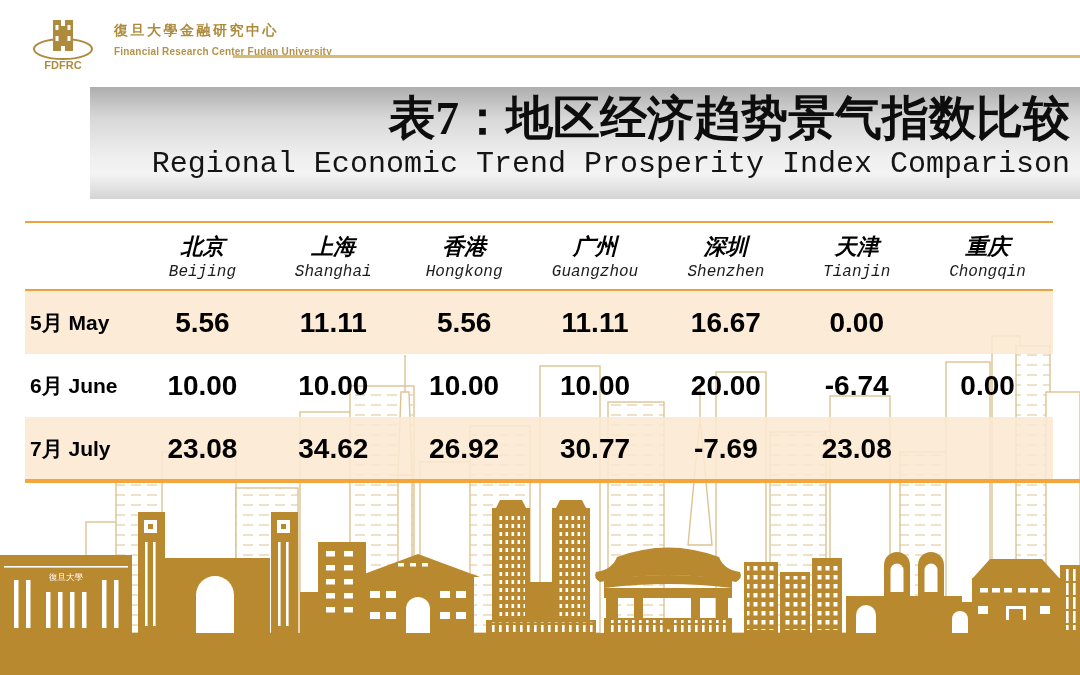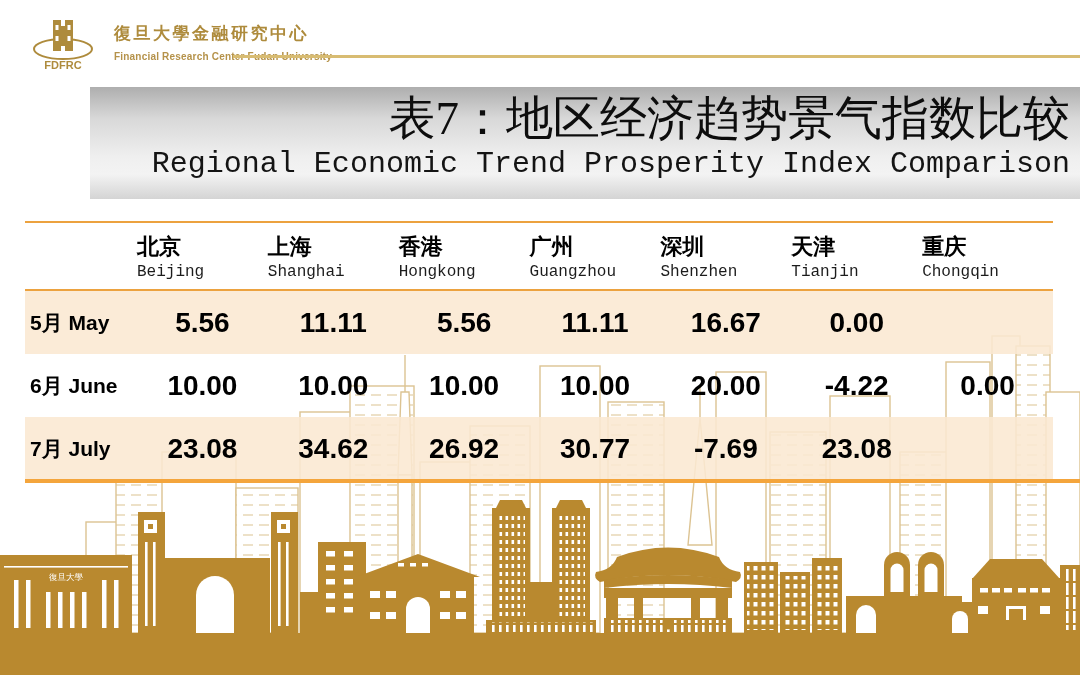--- a/index.html
+++ b/index.html
@@ -4,36 +4,36 @@
 <style>
   html,body{margin:0;padding:0;}
   body{
     width:1080px;height:675px;position:relative;overflow:hidden;background:#ffffff;
     font-family:"Liberation Sans",sans-serif;
   }
   
   .logo-row{position:absolute;top:16px;left:26px;display:flex;align-items:flex-start;z-index:3;}
   .logo-emblem{width:76px;height:56px;}
   .logo-text{margin-left:12px;padding-top:6px;}
-  .logo-cn{font-size:17px;letter-spacing:2.5px;color:#ae8b3c;font-weight:bold;}
+  .logo-cn{font-size:14px;letter-spacing:2.5px;color:#ae8b3c;font-weight:bold;}
   .logo-en{font-size:10px;color:#b5924a;font-weight:bold;margin-top:6px;letter-spacing:.2px;}
   .hdr-line{position:absolute;left:233px;right:0;top:55px;height:2.5px;background:#d8bc72;z-index:3;}
   
   .banner{
     position:absolute;left:90px;right:0;top:87px;height:112px;z-index:3;
     background:linear-gradient(180deg,#aeaeae 0%,#d8d8d8 28%,#efefef 62%,#f3f3f3 78%,#d4d4d4 100%);
     text-align:right;padding-right:10px;box-sizing:border-box;
   }
-  .banner-cn{font-family:"Liberation Serif","DejaVu Serif",serif;font-weight:normal;font-size:47px;color:#0d0d0d;line-height:1.1;margin-top:6px;}
+  .banner-cn{font-family:"Liberation Serif","DejaVu Serif",serif;font-weight:bold;font-size:47px;color:#0d0d0d;line-height:1.1;margin-top:6px;}
   .banner-en{font-family:"Liberation Mono","DejaVu Sans Mono",monospace;font-size:30px;color:#141414;line-height:1.15;margin-top:2px;}
   
   .ptable{position:absolute;left:25px;top:221px;width:1028px;z-index:2;}
   .tgrid{display:grid;grid-template-columns:112px repeat(7,1fr);}
   .thead{border-top:2px solid #eca23f;border-bottom:2px solid #eca23f;height:70px;box-sizing:border-box;align-items:center;}
-  .hcell{text-align:left;}
+  .hcell{text-align:center;font-style:italic;}
   .hcn{font-size:22px;font-weight:bold;color:#000;}
   .hen{font-family:"Liberation Mono","DejaVu Sans Mono",monospace;font-size:16px;color:#1c1c1c;margin-top:1px;}
   .trow{height:63px;align-items:center;}
   .trow.shaded{background:rgba(251,232,209,0.88);}
   .rlabel{font-size:21px;font-weight:bold;color:#000;text-align:left;padding-left:5px;white-space:nowrap;}
   .vcell{font-size:28px;font-weight:bold;color:#000;text-align:center;}
   .tbottom{position:absolute;left:25px;right:0;top:479px;height:3.5px;background:#f4a53c;z-index:2;}
   
   .skyline{position:absolute;left:0;bottom:0;width:1080px;height:345px;z-index:1;}
 </style>
@@ -114,21 +114,21 @@
     <div class="vcell">0.00</div>
   </div>
 
   <div class="tgrid trow">
     <div class="rlabel">6月 June</div>
     <div class="vcell">10.00</div>
     <div class="vcell">10.00</div>
     <div class="vcell">10.00</div>
     <div class="vcell">10.00</div>
     <div class="vcell">20.00</div>
-    <div class="vcell">-4.22</div>
+    <div class="vcell">-6.74</div>
     <div class="vcell">0.00</div>
   </div>
 
   <div class="tgrid trow shaded">
     <div class="rlabel">7月 July</div>
     <div class="vcell">23.08</div>
     <div class="vcell">34.62</div>
     <div class="vcell">26.92</div>
     <div class="vcell">30.77</div>
     <div class="vcell">-7.69</div>

